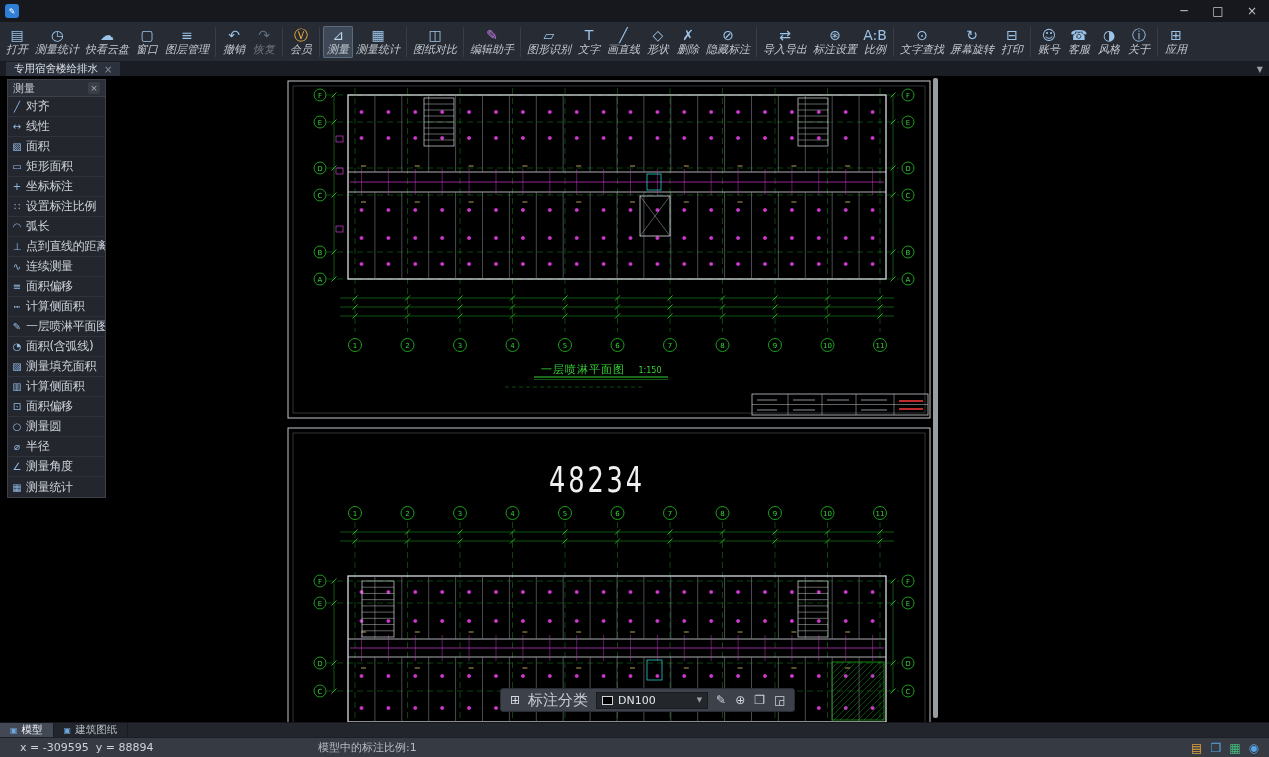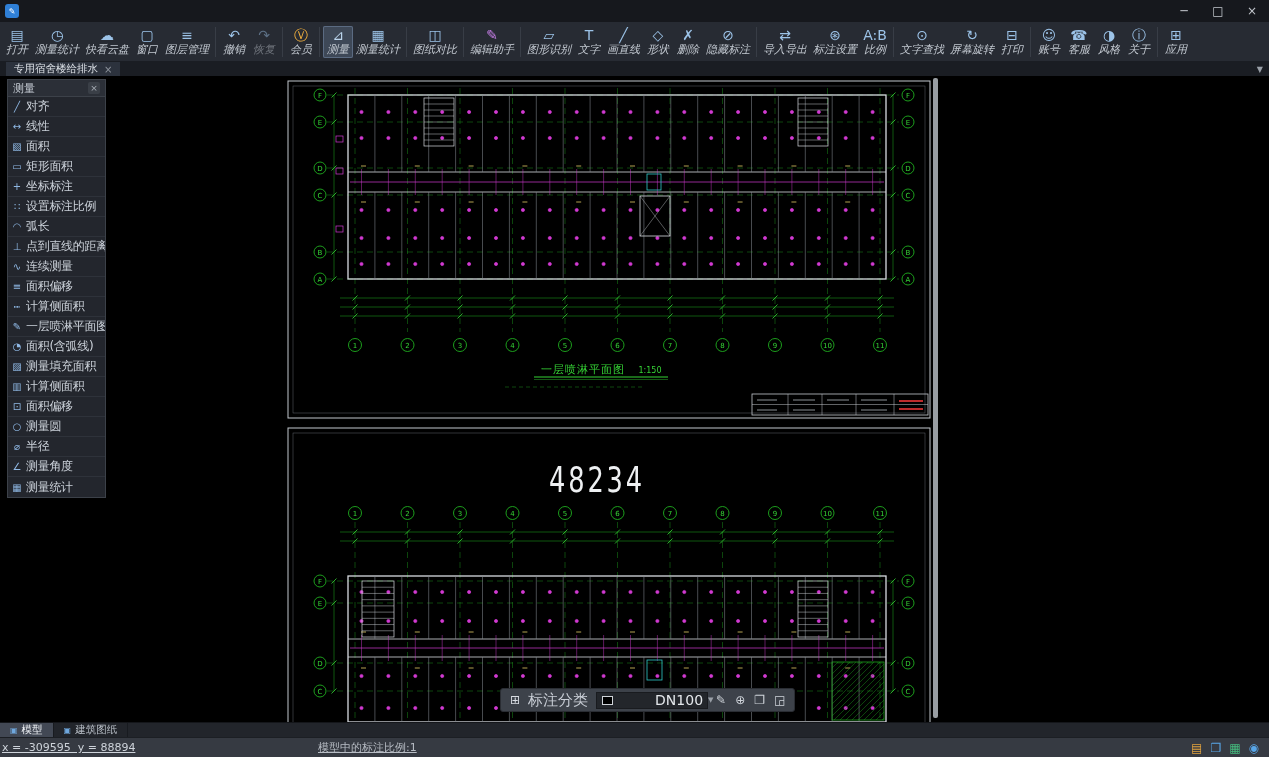--- a/index.html
+++ b/index.html
@@ -34,33 +34,33 @@
 .mp-item{height:20px;display:flex;align-items:center;gap:3px;padding:0 3px;border-bottom:1px solid #2e323a;color:#ccd2da;white-space:nowrap;overflow:hidden;}
 .mp-item:last-child{border-bottom:none;}
 .mp-item .ic{width:12px;font-size:10px;color:#8fb8e4;text-align:center;flex:none;}
 .mp-item .lb{font-size:12px;letter-spacing:-.3px;}
 
 .anno-bar{position:absolute;left:500px;top:612px;height:24px;background:#3d424a;border:1px solid #2a2d33;border-radius:3px;display:flex;align-items:center;padding:0 9px;gap:8px;z-index:4;}
 .anno-grid{color:#d8dce2;font-size:12px;}
 .anno-label{color:#c9ced6;font-size:15px;white-space:nowrap;}
 .anno-select{width:112px;height:17px;background:#23262b;border:1px solid #191b1f;display:flex;align-items:center;gap:5px;padding:0 5px;}
 .swatch{width:11px;height:9px;background:#000;border:1px solid #cfd3d8;flex:none;}
-.anno-value{color:#e4e7eb;font-size:14px;flex:1;margin-left:37px;}
+.anno-value{color:#e4e7eb;font-size:11px;flex:1;}
 .caret{color:#9aa0a8;font-size:7px;}
 .anno-tools{display:flex;gap:9px;align-items:center;}
 .anno-tool{color:#cfd4da;font-size:12px;}
 
 .space-tabs{height:15px;background:#22252b;display:flex;border-top:1px solid #14161a;}
 .space-tab{display:flex;align-items:center;gap:4px;padding:0 10px;font-size:10.5px;color:#b6bcc4;border-right:1px solid #181b20;}
 .space-tab.active{background:#424854;color:#eef1f5;}
 .space-tab .ic{font-size:8px;color:#6fa7dd;}
 
 .statusbar{height:20px;background:#363a42;display:flex;align-items:center;font-size:11px;color:#ced3da;position:relative;border-top:1px solid #1c1f24;}
-.sb-coords{padding-left:2px;white-space:pre;text-decoration:underline;}
-.sb-scale{position:absolute;left:318px;color:#b8bdc5;text-decoration:underline;}
+.sb-coords{padding-left:20px;white-space:pre;}
+.sb-scale{position:absolute;left:318px;color:#b8bdc5;}
 .sb-icons{margin-left:auto;display:flex;gap:8px;padding-right:10px;align-items:center;}
 .sb-icon{font-size:12px;}
 </style>
 </head>
 <body>
 
 <div class="titlebar">
   <div class="app-icon">
     <span>✎</span>
   </div>

